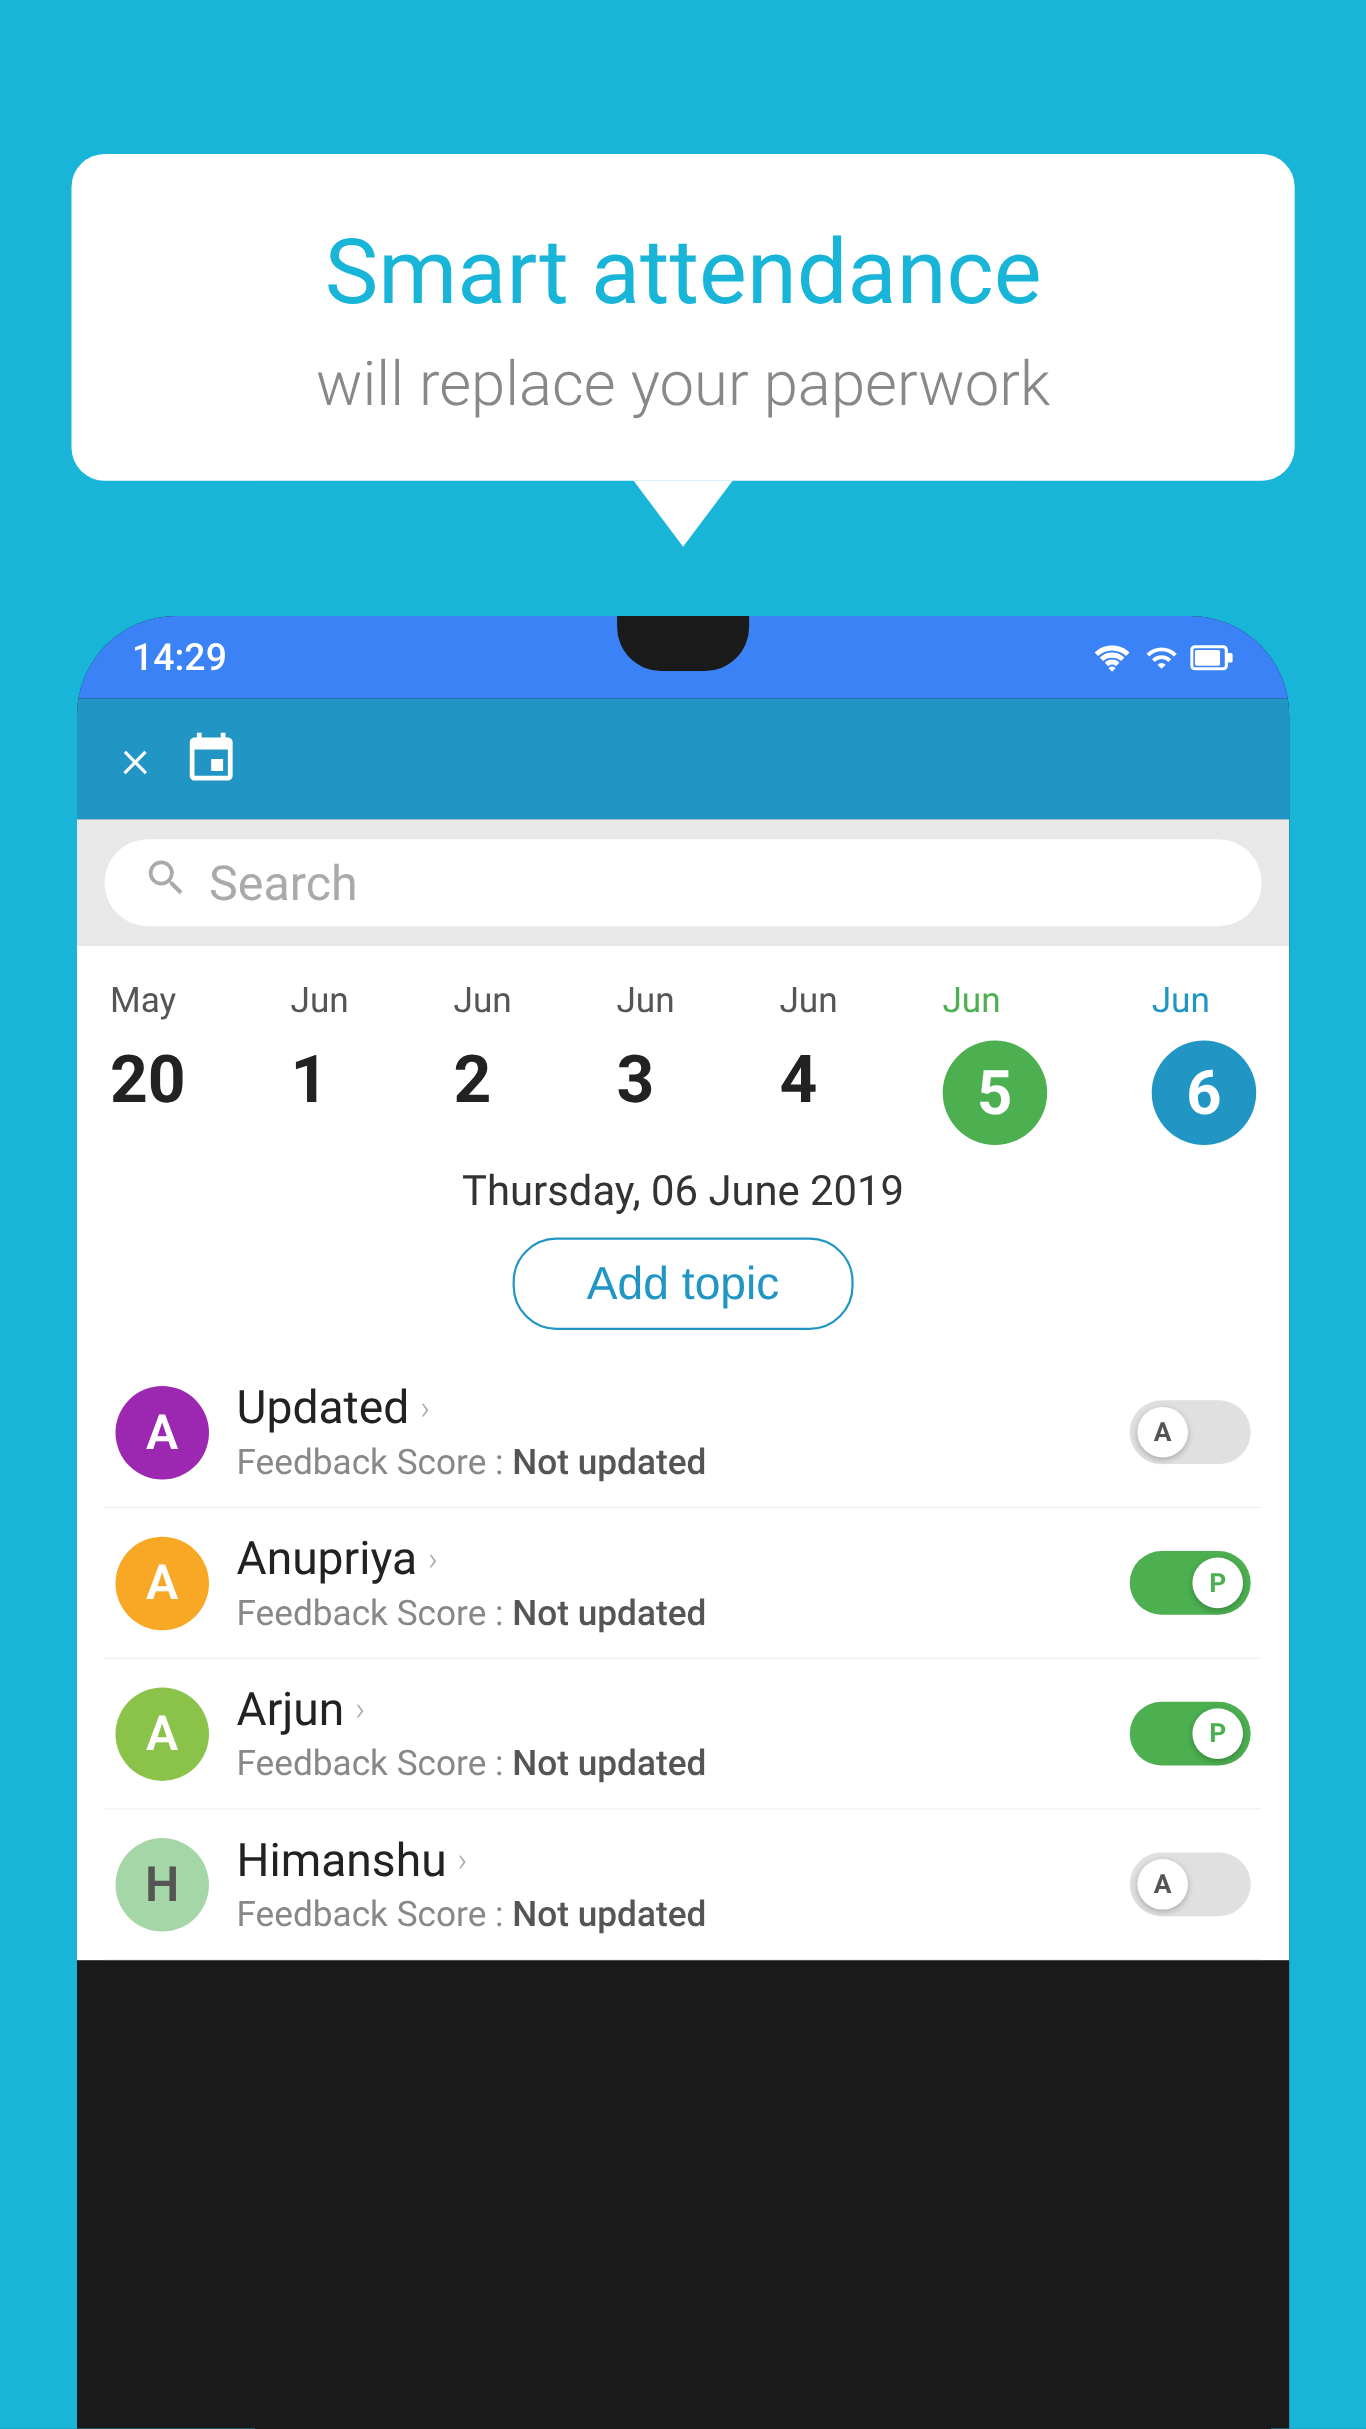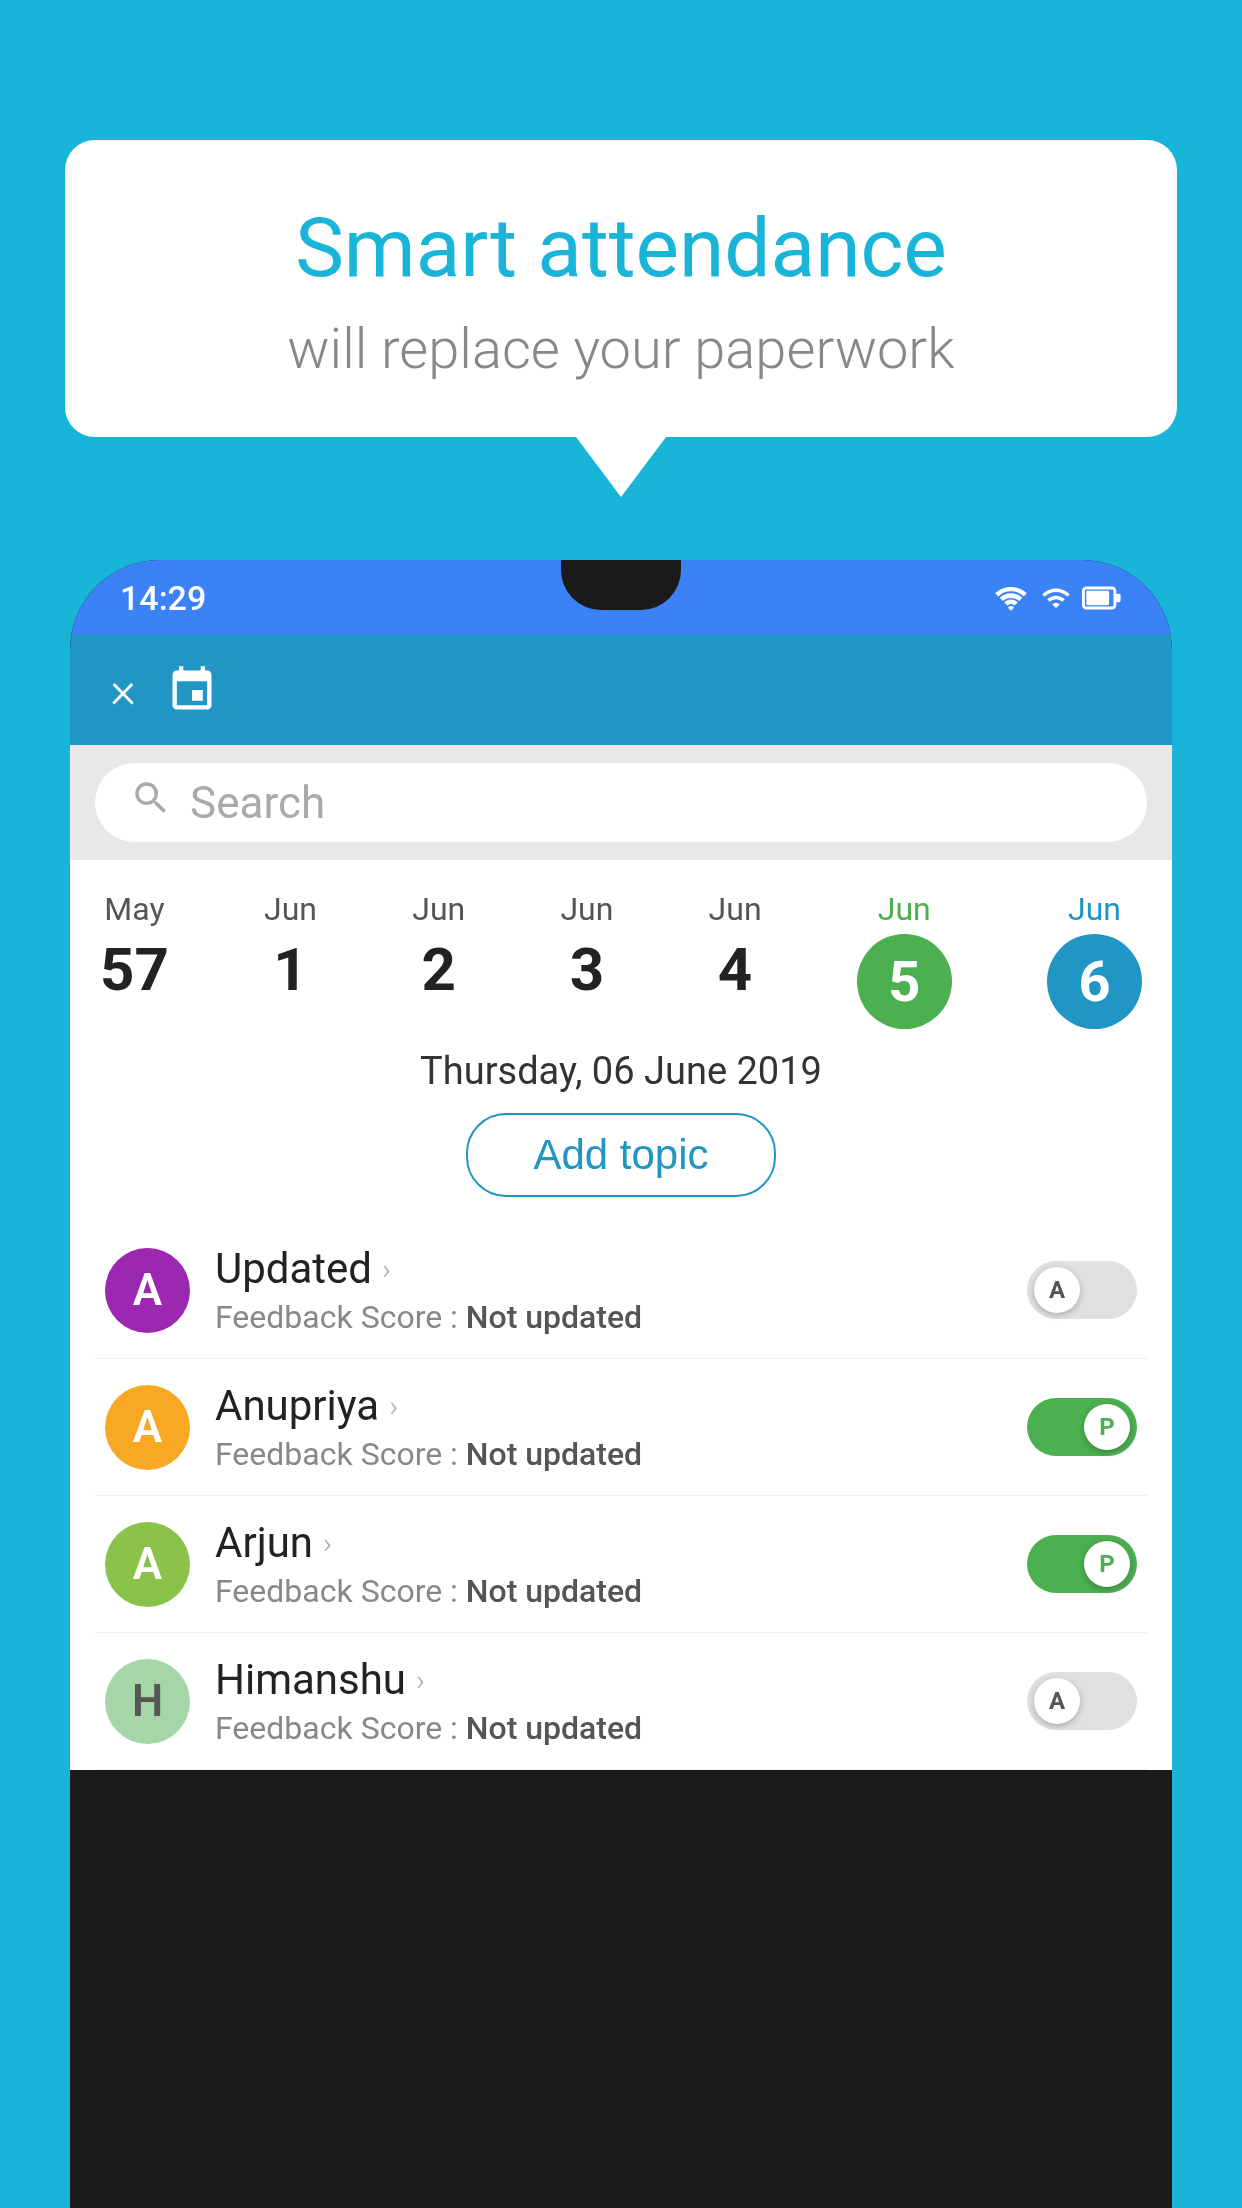--- a/index.html
+++ b/index.html
@@ -142,22 +142,22 @@
     
     .date-picker {
       padding: 30px 30px 15px;
       display: flex;
       justify-content: space-between;
       align-items: flex-start;
     }
     .date-col {
       display: flex;
       flex-direction: column;
-      align-items: center;
-      gap: 6px;
+      align-items: flex-start;
+      gap: 18px;
     }
     .date-month {
       font-size: 32px;
       color: #555;
       font-weight: 400;
     }
     .date-day {
       font-size: 60px;
       font-weight: 700;
       color: #222;
@@ -376,21 +376,21 @@
           </svg>
         </span>
         <span class="search-text">Search</span>
       </div>
     </div>
 
     <div class="date-picker">
 
       <div class="date-col">
         <span class="date-month">May</span>
-        <span class="date-day">57</span>
+        <span class="date-day">20</span>
       </div>
 
       <div class="date-col">
         <span class="date-month">Jun</span>
         <span class="date-day">1</span>
       </div>
 
       <div class="date-col">
         <span class="date-month">Jun</span>
         <span class="date-day">2</span>

